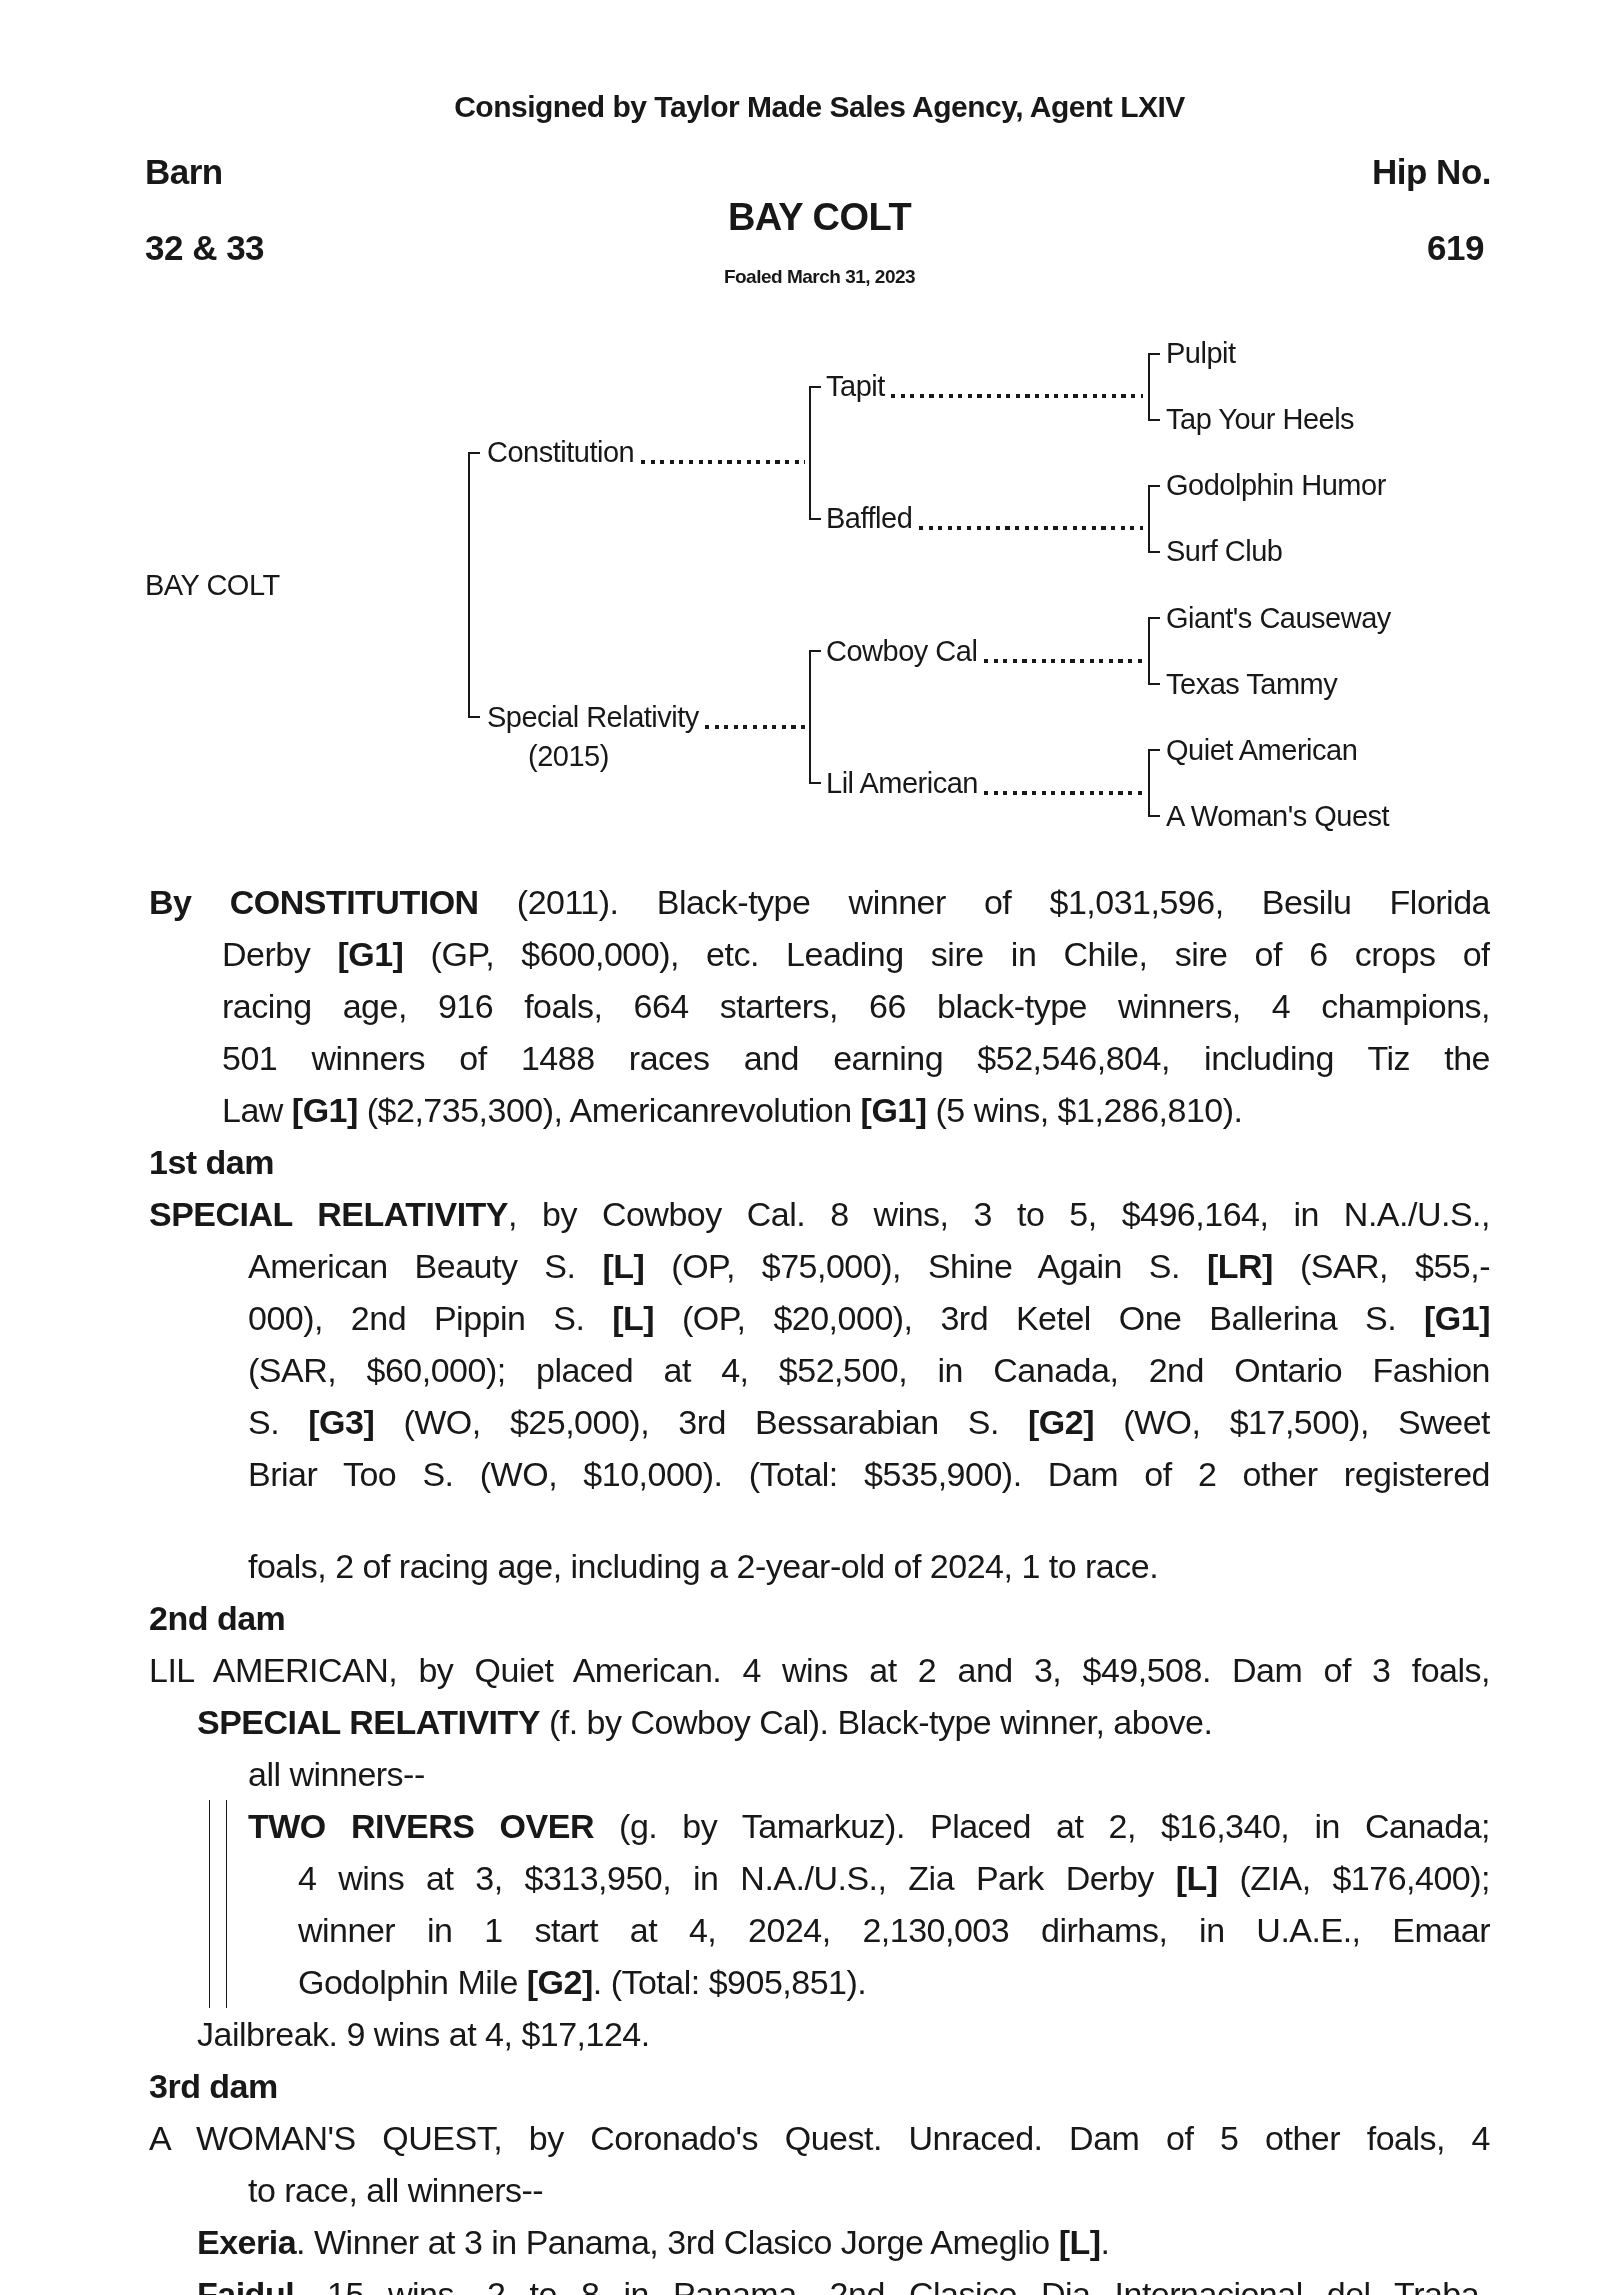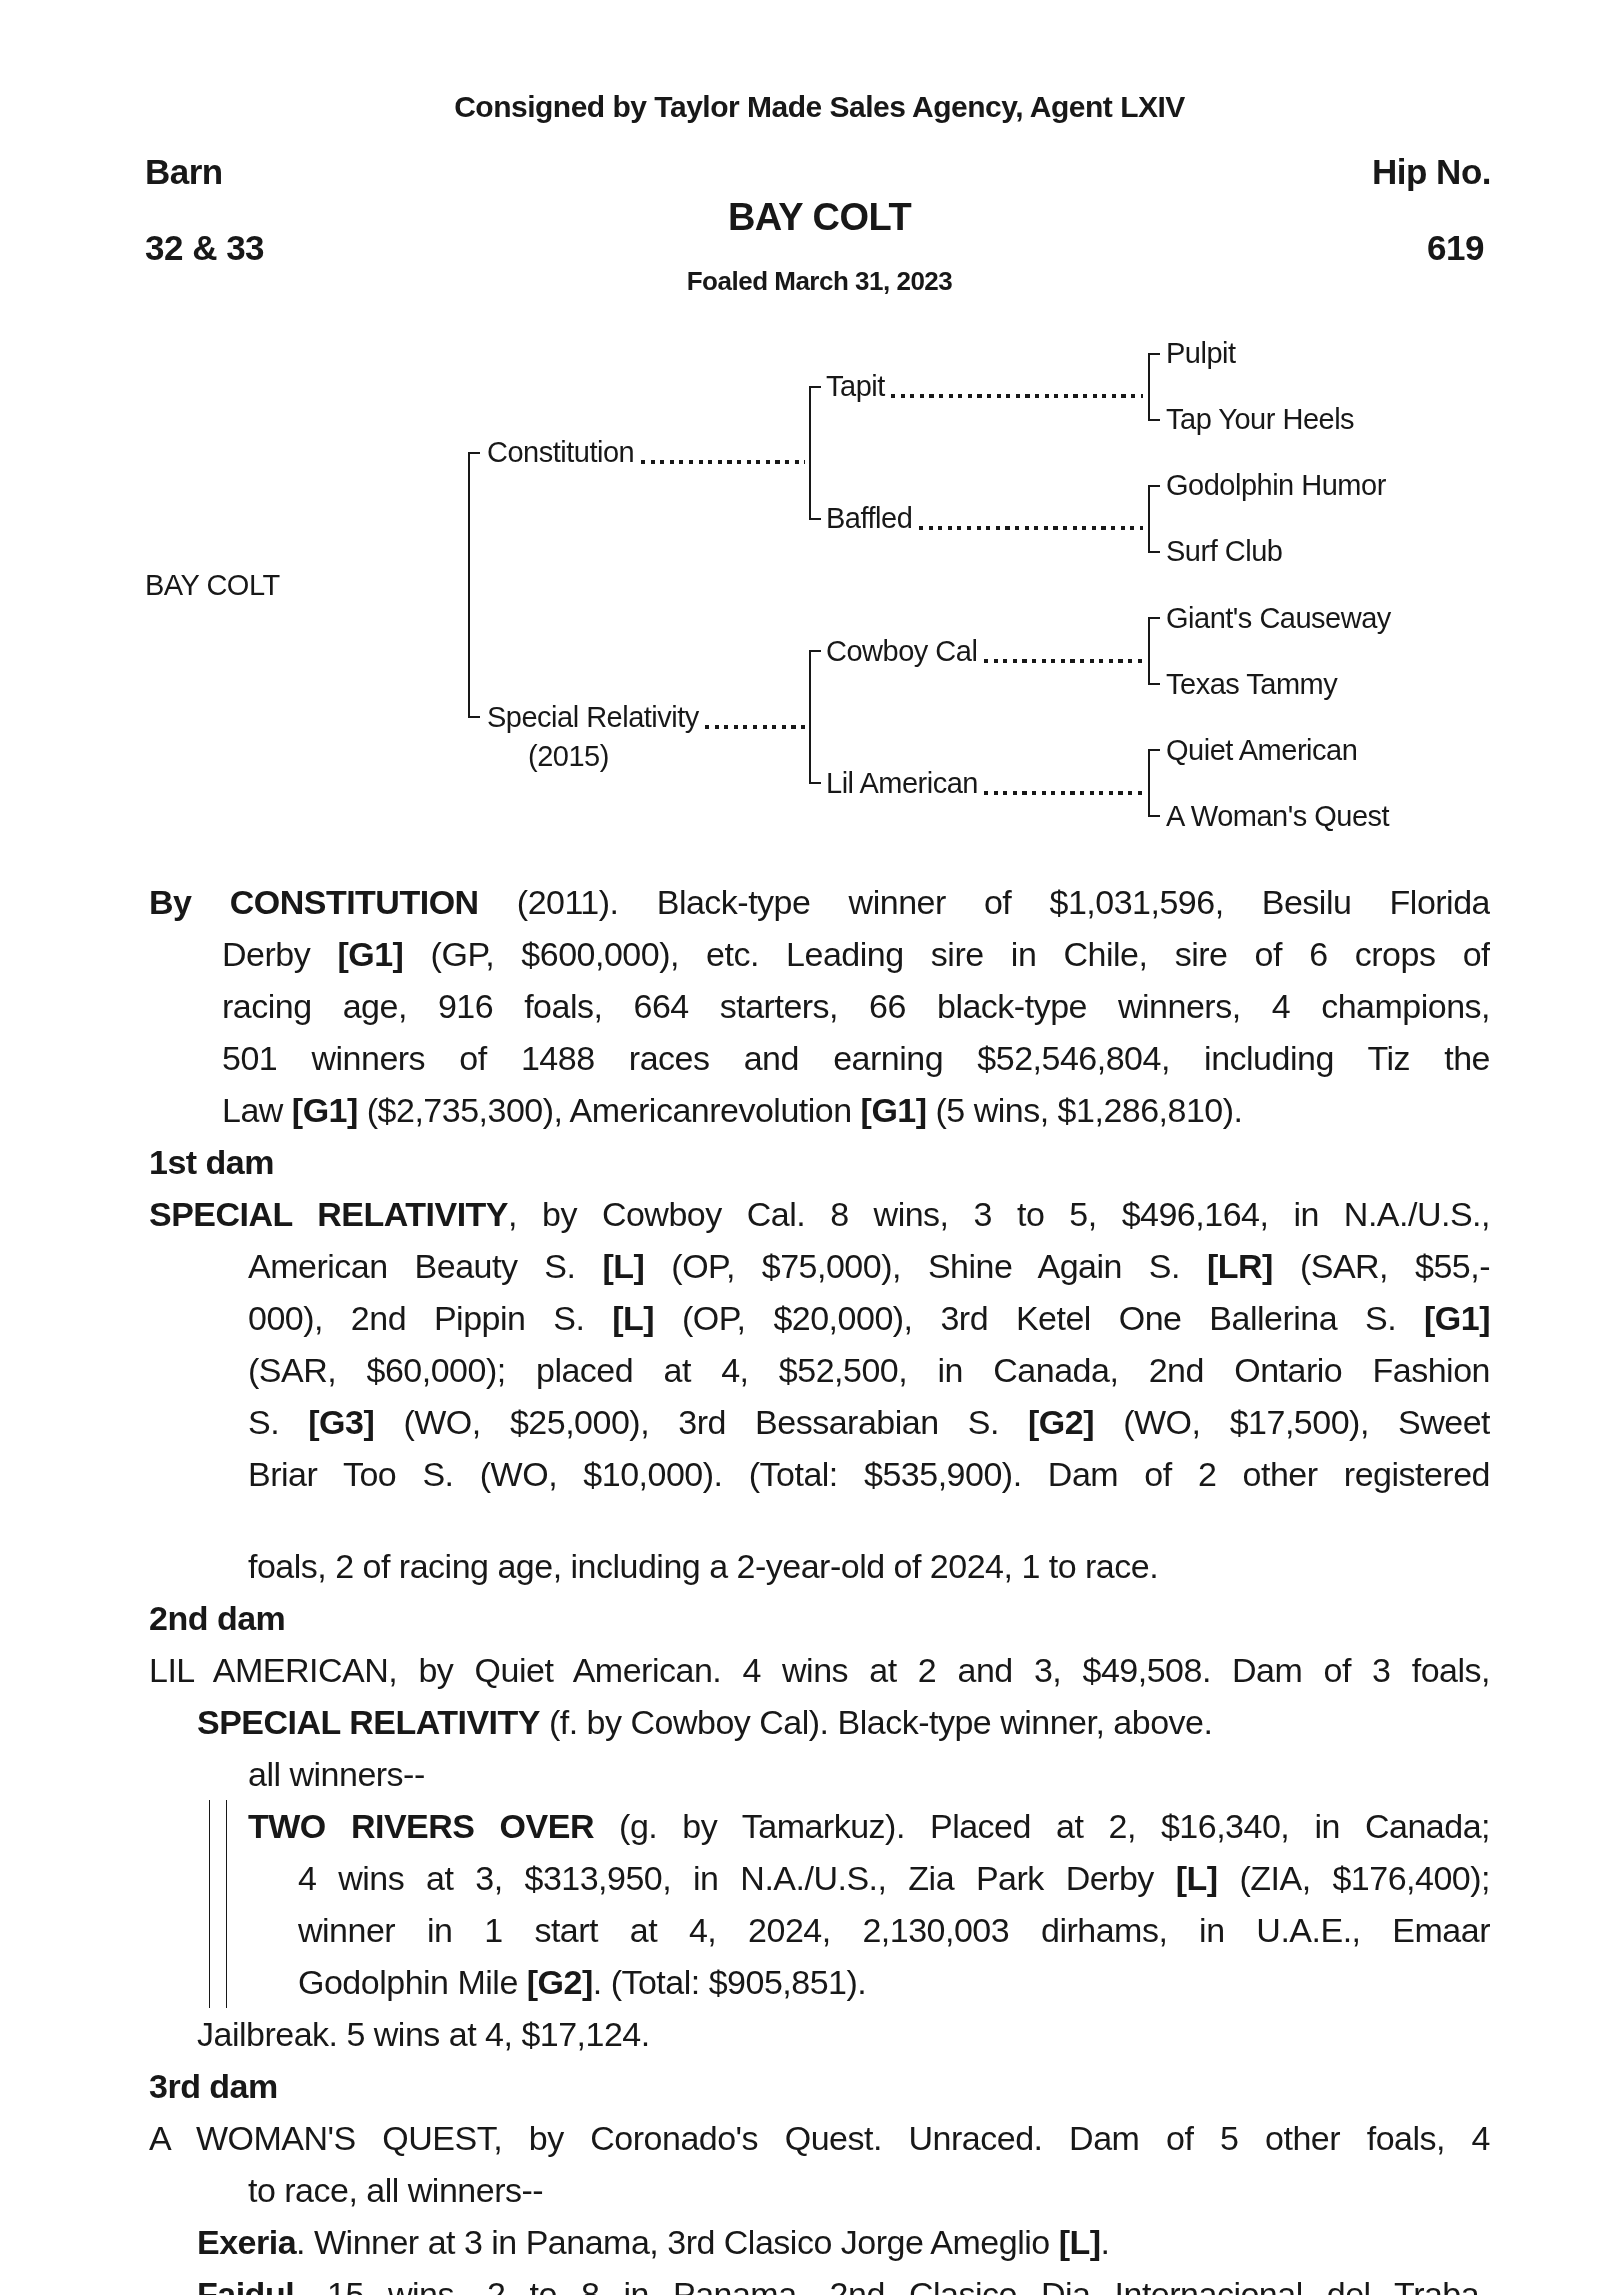--- a/index.html
+++ b/index.html
@@ -16,21 +16,21 @@
   .barn-label{left:145px;top:152px;}
   .barn-value{left:145px;top:228px;}
   .hip-label{right:125px;top:152px;text-align:right;}
   .hip-value{right:132px;top:228px;text-align:right;}
   .title{
     position:absolute;left:149px;width:1341px;top:196px;text-align:center;
     font-size:38px;font-weight:700;letter-spacing:-0.5px;
   }
   .foaled{
     position:absolute;left:149px;width:1341px;top:266px;text-align:center;
-    font-size:26px;font-weight:700;letter-spacing:-0.5px;
+    font-size:19px;font-weight:700;letter-spacing:-0.5px;
   }
   
   .tree{position:absolute;left:0;top:0;width:1616px;height:872px;}
   .ped-name{
     position:absolute;height:37px;display:flex;align-items:center;
     font-size:29px;letter-spacing:-0.5px;white-space:nowrap;
   }
   .ped-name .nm{flex:0 0 auto;}
   .ped-name .leader{
     flex:1 1 auto;height:3.7px;align-self:flex-end;margin:0 0.9px 7.3px 6.4px;
@@ -160,21 +160,21 @@
       <div class="bl j" style="padding-left: 99px;"><span>Briar Too S. (WO, $10,000). (Total: $535,900). Dam of 2 other registered</span></div>
       <div class="bl" style="padding-left: 99px; margin-top: 40px;"><span>foals, 2 of racing age, including a 2-year-old of 2024, 1 to race.</span></div>
       <div class="bl" style="padding-left: 0px;"><span class="b">2nd dam</span></div>
       <div class="bl j" style="padding-left: 0px;"><span>LIL AMERICAN, by Quiet American. 4 wins at 2 and 3, $49,508. Dam of 3 foals,</span></div>
       <div class="bl" style="padding-left: 48px;"><span class="b">SPECIAL RELATIVITY</span><span> (f. by Cowboy Cal). Black-type winner, above.</span></div>
       <div class="bl" style="padding-left: 99px;"><span>all winners--</span></div>
       <div class="bl j" style="padding-left: 99px;"><div class="bars"></div><span class="b">TWO RIVERS OVER</span><span> (g. by Tamarkuz). Placed at 2, $16,340, in Canada;</span></div>
       <div class="bl j" style="padding-left: 149px;"><div class="bars"></div><span>4 wins at 3, $313,950, in N.A./U.S., Zia Park Derby </span><span class="b">[L]</span><span> (ZIA, $176,400);</span></div>
       <div class="bl j" style="padding-left: 149px;"><div class="bars"></div><span>winner in 1 start at 4, 2024, 2,130,003 dirhams, in U.A.E., Emaar</span></div>
       <div class="bl" style="padding-left: 149px;"><div class="bars"></div><span>Godolphin Mile </span><span class="b">[G2]</span><span>. (Total: $905,851).</span></div>
-      <div class="bl" style="padding-left: 48px;"><span>Jailbreak. 5 wins at 4, $17,124.</span></div>
+      <div class="bl" style="padding-left: 48px;"><span>Jailbreak. 9 wins at 4, $17,124.</span></div>
       <div class="bl" style="padding-left: 0px;"><span class="b">3rd dam</span></div>
       <div class="bl j" style="padding-left: 0px;"><span>A WOMAN'S QUEST, by Coronado's Quest. Unraced. Dam of 5 other foals, 4</span></div>
       <div class="bl" style="padding-left: 99px;"><span>to race, all winners--</span></div>
       <div class="bl" style="padding-left: 48px;"><span class="b">Exeria</span><span>. Winner at 3 in Panama, 3rd Clasico Jorge Ameglio </span><span class="b">[L]</span><span>.</span></div>
       <div class="bl j" style="padding-left: 48px;"><span class="b">Fajdul</span><span>. 15 wins, 2 to 8 in Panama, 2nd Clasico Dia Internacional del Traba-</span></div>
     </div>
 
 </div>
 
 

